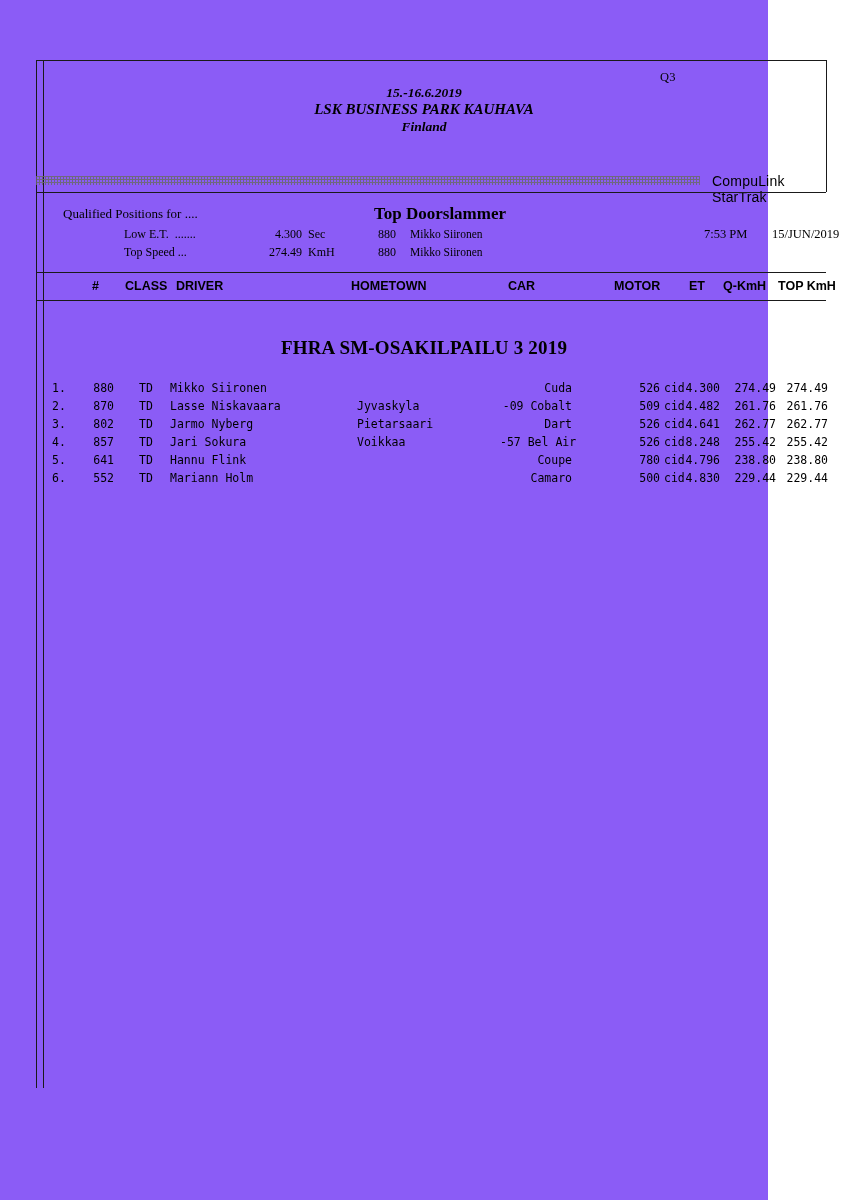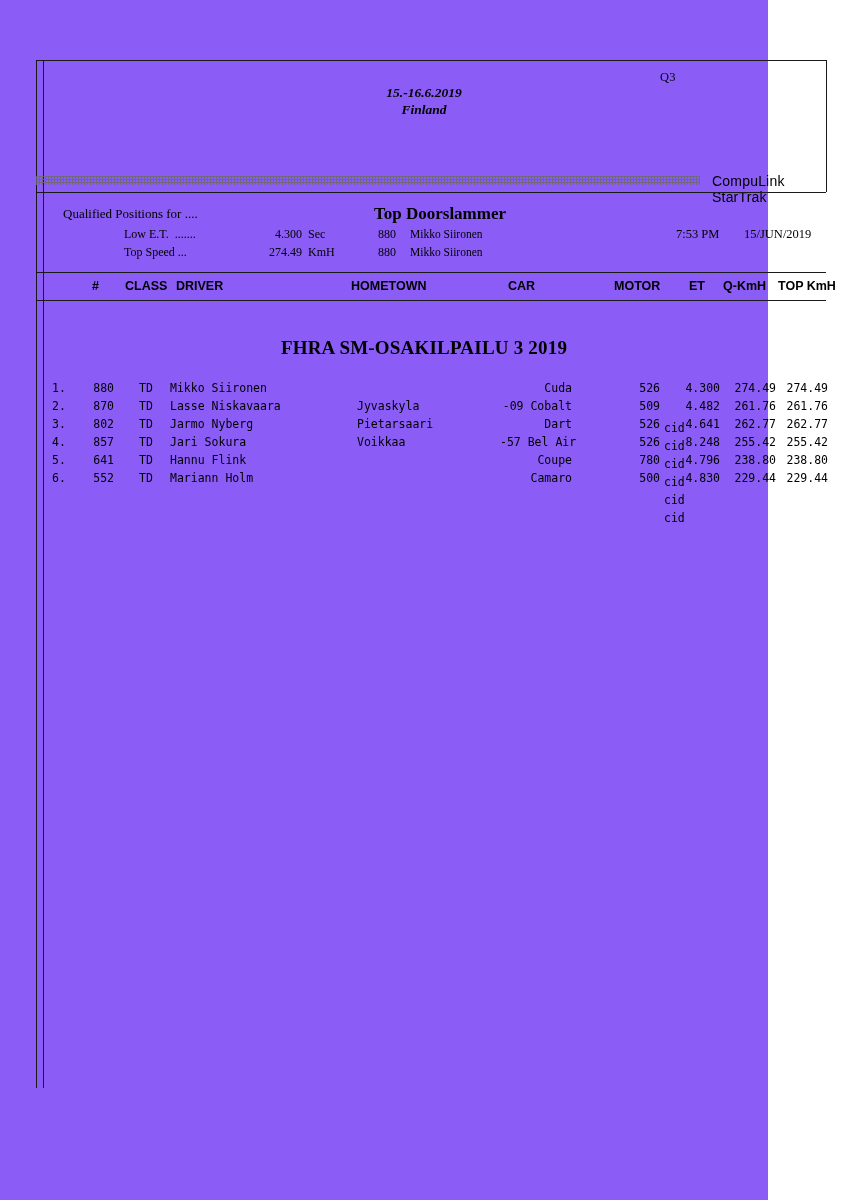--- a/index.html
+++ b/index.html
@@ -124,21 +124,21 @@
     font-weight: bold;
     margin-left: 16px;
   }
 
   .time-stamp {
     position: absolute;
     left: 676px; top: 227px;
     font-size: 12.5px;
     white-space: pre;
   }
-  .time-stamp .t { display: inline-block; width: 68px; }
+  .time-stamp .t { display: inline-block; width: 68px; margin-left: 28px; }
 
   .rule-head-top {
     position: absolute;
     left: 36px; top: 272px;
     width: 790px; height: 0;
     border-top: 1.5px solid #1a1a1a;
   }
   .rule-head-bottom {
     position: absolute;
     left: 36px; top: 300px;
@@ -195,39 +195,40 @@
     white-space: pre;
     top: 0;
   }
   .c-pos   { left: 52px; width: 26px; }
   .c-num   { left: 80px; width: 34px; text-align: right; }
   .c-class { left: 139px; }
   .c-driver{ left: 170px; }
   .c-home  { left: 357px; }
   .c-car   { left: 500px; width: 72px; text-align: right; }
   .c-motor { left: 612px; width: 48px; text-align: right; }
-  .c-motorunit { left: 664px; margin-top: 40px; }
+  .c-motorunit { left: 664px; }
   .c-et    { left: 680px; width: 40px; text-align: right; }
   .c-qkmh  { left: 728px; width: 48px; text-align: right; }
   .c-topkmh{ left: 780px; width: 48px; text-align: right; }
 </style>
 </head>
 <body>
 
 <div class="page">
 
   <div class="rule-top"></div>
   <div class="rule-left-outer"></div>
   <div class="rule-left-inner"></div>
   <div class="rule-right"></div>
 
   <div class="q3">Q3</div>
 
   <div class="title-block">
     <div class="l2">15.-16.6.2019</div>
+    <div class="l3">LSK BUSINESS PARK KAUHAVA</div>
     <div class="l4">Finland</div>
   </div>
 
   <div class="dot-band"></div>
   <div class="compulink">CompuLink  StarTrak</div>
   <div class="rule-under-band"></div>
 
   <div class="qual-label">Qualified Positions for ....</div>
 
   <div class="class-title">Top Doorslammer</div>

